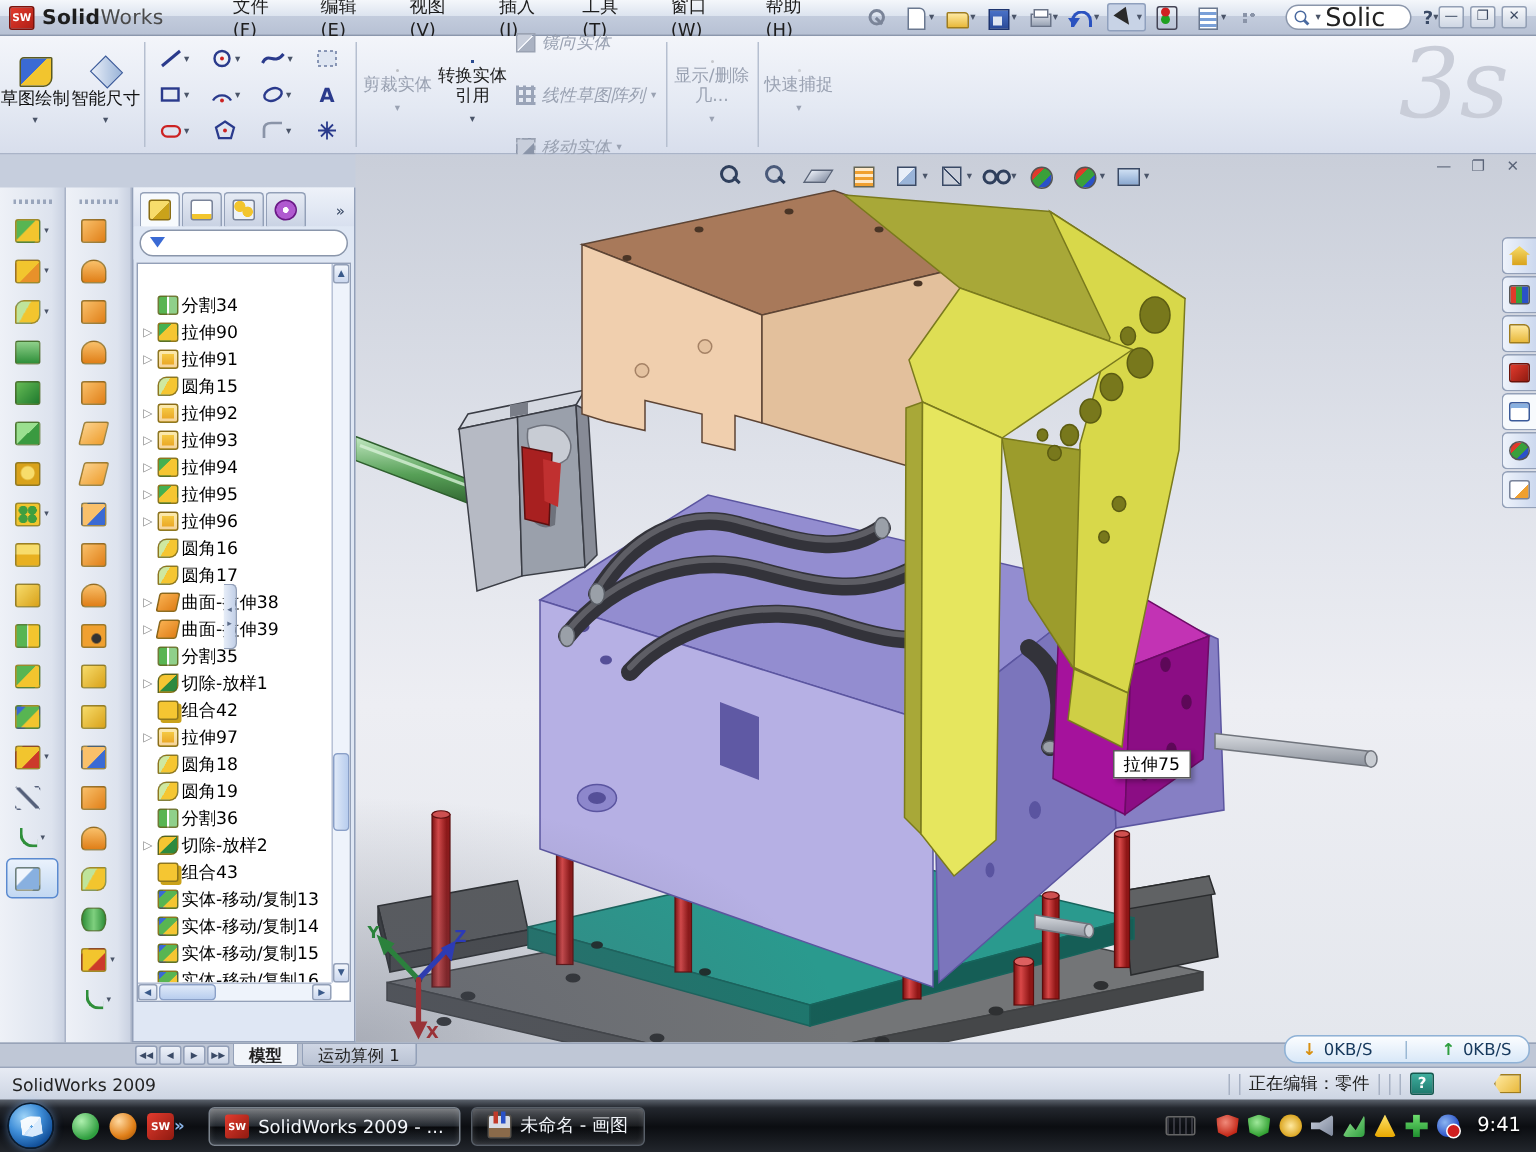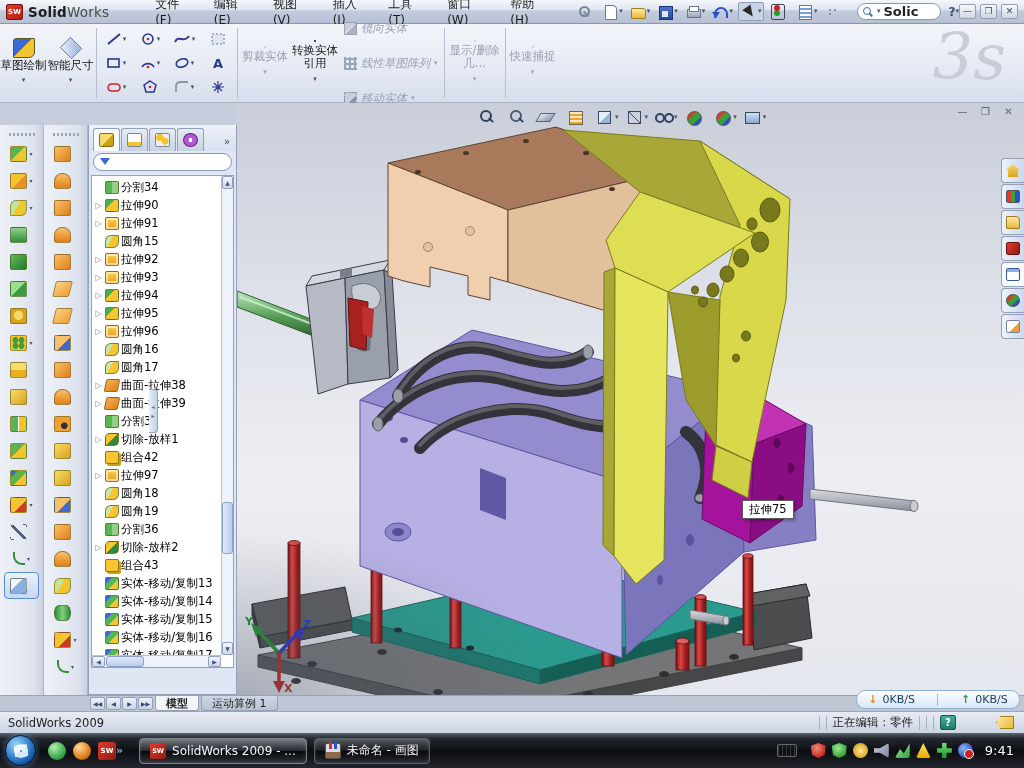--- a/index.html
+++ b/index.html
@@ -37,21 +37,21 @@
   .st-undo::after{content:"";position:absolute;left:0px;top:8px;border:4px solid transparent;border-top:6px solid #2a52c0;}
   .st-select::before{content:"";position:absolute;left:5px;top:2px;border:5px solid transparent;border-top:11px solid #2a2a2a;transform:rotate(-35deg);}
   .st-light::before{content:"";position:absolute;left:5px;top:1px;width:6px;height:6px;border-radius:50%;background:#d02020;box-shadow:0 5px 0 #20a020;}
   .st-light::after{content:"";position:absolute;left:2px;top:0px;width:12px;height:14px;border:1px solid #445;border-radius:2px;}
   .st-list::before{content:"";position:absolute;left:2px;top:1px;width:11px;height:13px;background:repeating-linear-gradient(180deg,#fff 0 2px,#7aa0d8 2px 4px);border:1px solid #6a7890;}
   .st-extra::before{content:"";position:absolute;left:3px;top:4px;width:10px;height:8px;background:radial-gradient(circle 1.5px at 3px 2px,#8a94a8 95%,transparent),radial-gradient(circle 1.5px at 8px 2px,#8a94a8 95%,transparent),radial-gradient(circle 1.5px at 3px 6px,#8a94a8 95%,transparent);}
   .searchbox{display:flex;align-items:center;margin-left:10px;background:#fff;border:1px solid #8a96ab;border-radius:9px;height:17px;padding:0 8px 0 4px;gap:3px;width:88px;}
   .mag{position:relative;width:12px;height:12px;}
   .mag::before{content:"";position:absolute;left:1px;top:1px;width:6px;height:6px;border:1.5px solid #4a6aa0;border-radius:50%;}
   .mag::after{content:"";position:absolute;left:7px;top:8px;width:4px;height:1.5px;background:#4a6aa0;transform:rotate(45deg);}
-  .search-text{font-size:13px;color:#222;font-weight:bold;}
+  .search-text{font-size:17px;color:#222;}
   .helpmark{margin-left:8px;color:#3a4a66;font-size:12px;font-weight:bold;}
   .win-ctrl{display:flex;gap:4px;margin-left:auto;margin-right:6px;}
   .wbtn{width:17px;height:15px;border:1px solid #93a0b5;border-radius:2px;
     background:linear-gradient(#f6f8fb,#cfd7e4);color:#3c4florida;color:#3c4a62;font-size:9px;line-height:13px;text-align:center;}
 
   
   .cmdbar{position:absolute;left:0;top:24px;width:1024px;height:79px;
     background:linear-gradient(180deg,#f3f5fa 0%,#e4e9f3 60%,#d8deec 100%);
     border-bottom:1px solid #aab4c8;display:flex;align-items:stretch;}
   .bigbtn{width:47px;display:flex;flex-direction:column;align-items:center;justify-content:center;gap:1px;padding:2px 0;}
@@ -136,21 +136,21 @@
   .fmtico{width:15px;height:14px;border-radius:2px;}
   .fm-feat{background:linear-gradient(135deg,#f7dc6b 55%,#caa21a 55%);border:1px solid #8a6d12;}
   .fm-prop{background:linear-gradient(180deg,#fff 70%,#f2c52e 70%);border:1px solid #7a849a;}
   .fm-conf{background:radial-gradient(circle at 30% 30%,#f2c52e 28%,transparent 32%),radial-gradient(circle at 70% 60%,#f2c52e 28%,transparent 32%),#eef2f8;border:1px solid #7a849a;}
   .fm-dimx{background:radial-gradient(circle,#fff 20%,#b05ad0 24% 70%,#8a2aa8 72%);border:1px solid #6a1a86;border-radius:50%;}
   .fmchev{margin-left:auto;color:#3a4a66;font-size:10px;padding:0 4px 4px 0;}
   .filterrow{height:22px;padding:2px 4px;background:#dfe7f4;}
   .filterbox{height:18px;border:1px solid #8a96ab;border-radius:9px;background:#fff;display:flex;align-items:center;padding:0 6px;gap:4px;}
   .funnel{width:0;height:0;border:5px solid transparent;border-top:7px solid #3a6ad4;position:relative;top:2px;}
   .treewrap{position:absolute;left:2px;top:50px;right:2px;bottom:26px;background:#fff;border:1px solid #93a0b8;overflow:hidden;}
-  .tree{position:absolute;left:0;top:0;right:12px;bottom:12px;padding:2px 0 0 2px;overflow:hidden;}
+  .tree{position:absolute;left:0;top:0;right:12px;bottom:12px;padding:18px 0 0 2px;overflow:hidden;}
   .trow{height:18px;display:flex;align-items:center;gap:2px;white-space:nowrap;}
   .texp{width:9px;font-size:8px;color:#8a8a8a;text-align:center;}
   .tico{width:14px;height:13px;border:1px solid rgba(100,85,20,.7);border-radius:2px;flex:none;}
   .tico.split{background:linear-gradient(90deg,#58b552 46%,#fff 46% 54%,#8fd08a 54%);}
   .tico.extA{background:linear-gradient(135deg,#45b050 35%,#f5c632 35%);}
   .tico.extB{background:linear-gradient(180deg,#f7d14a,#e8a01f);box-shadow:inset 0 0 0 2px rgba(255,255,255,.55);}
   .tico.fil{background:linear-gradient(120deg,#cfe8a0 40%,#f5c632 40%);border-radius:6px 1px 6px 1px;}
   .tico.surf{background:linear-gradient(135deg,#f8b050,#e07f18);transform:skewX(-12deg);}
   .tico.cutloft{background:linear-gradient(135deg,#f5c632 50%,#2d8a3e 50%);border-radius:5px 0 5px 0;}
   .tico.comb{background:#f5c632;box-shadow:2px 2px 0 #caa21a;}

